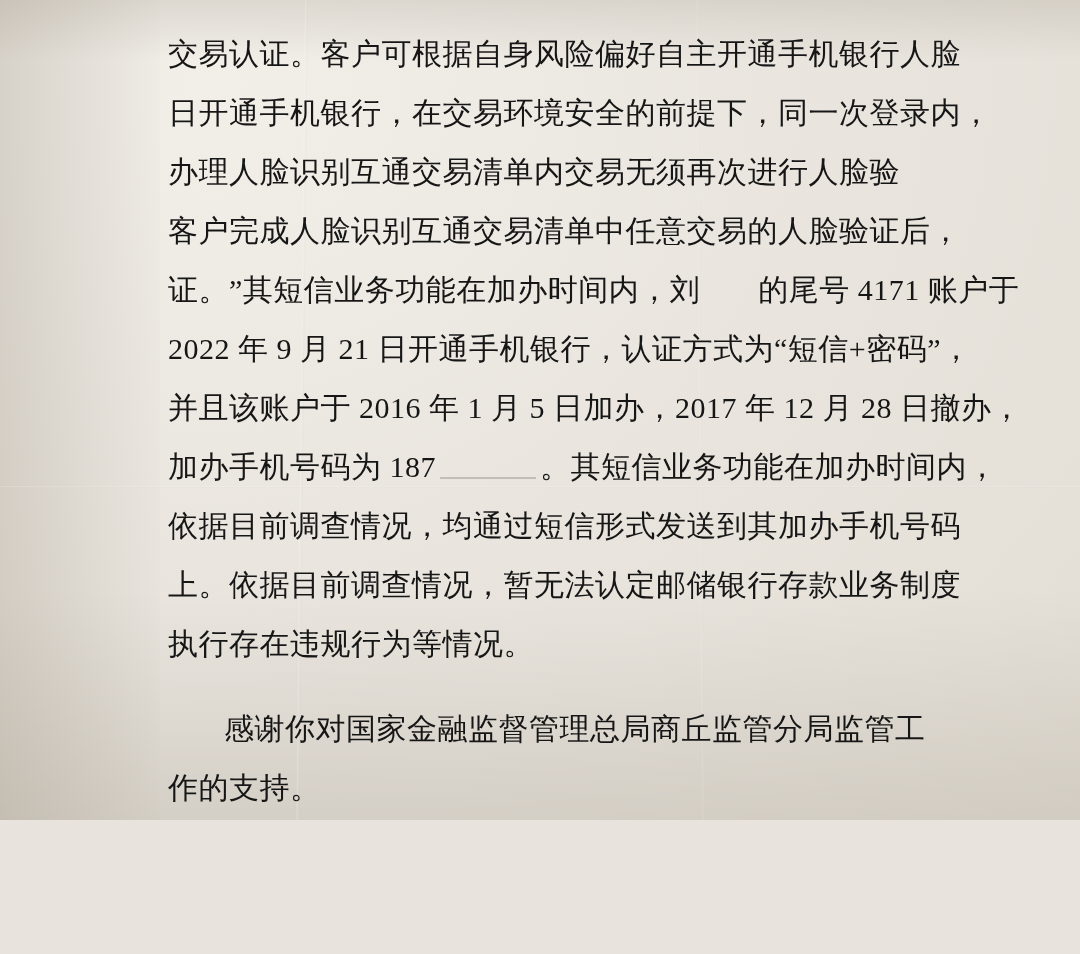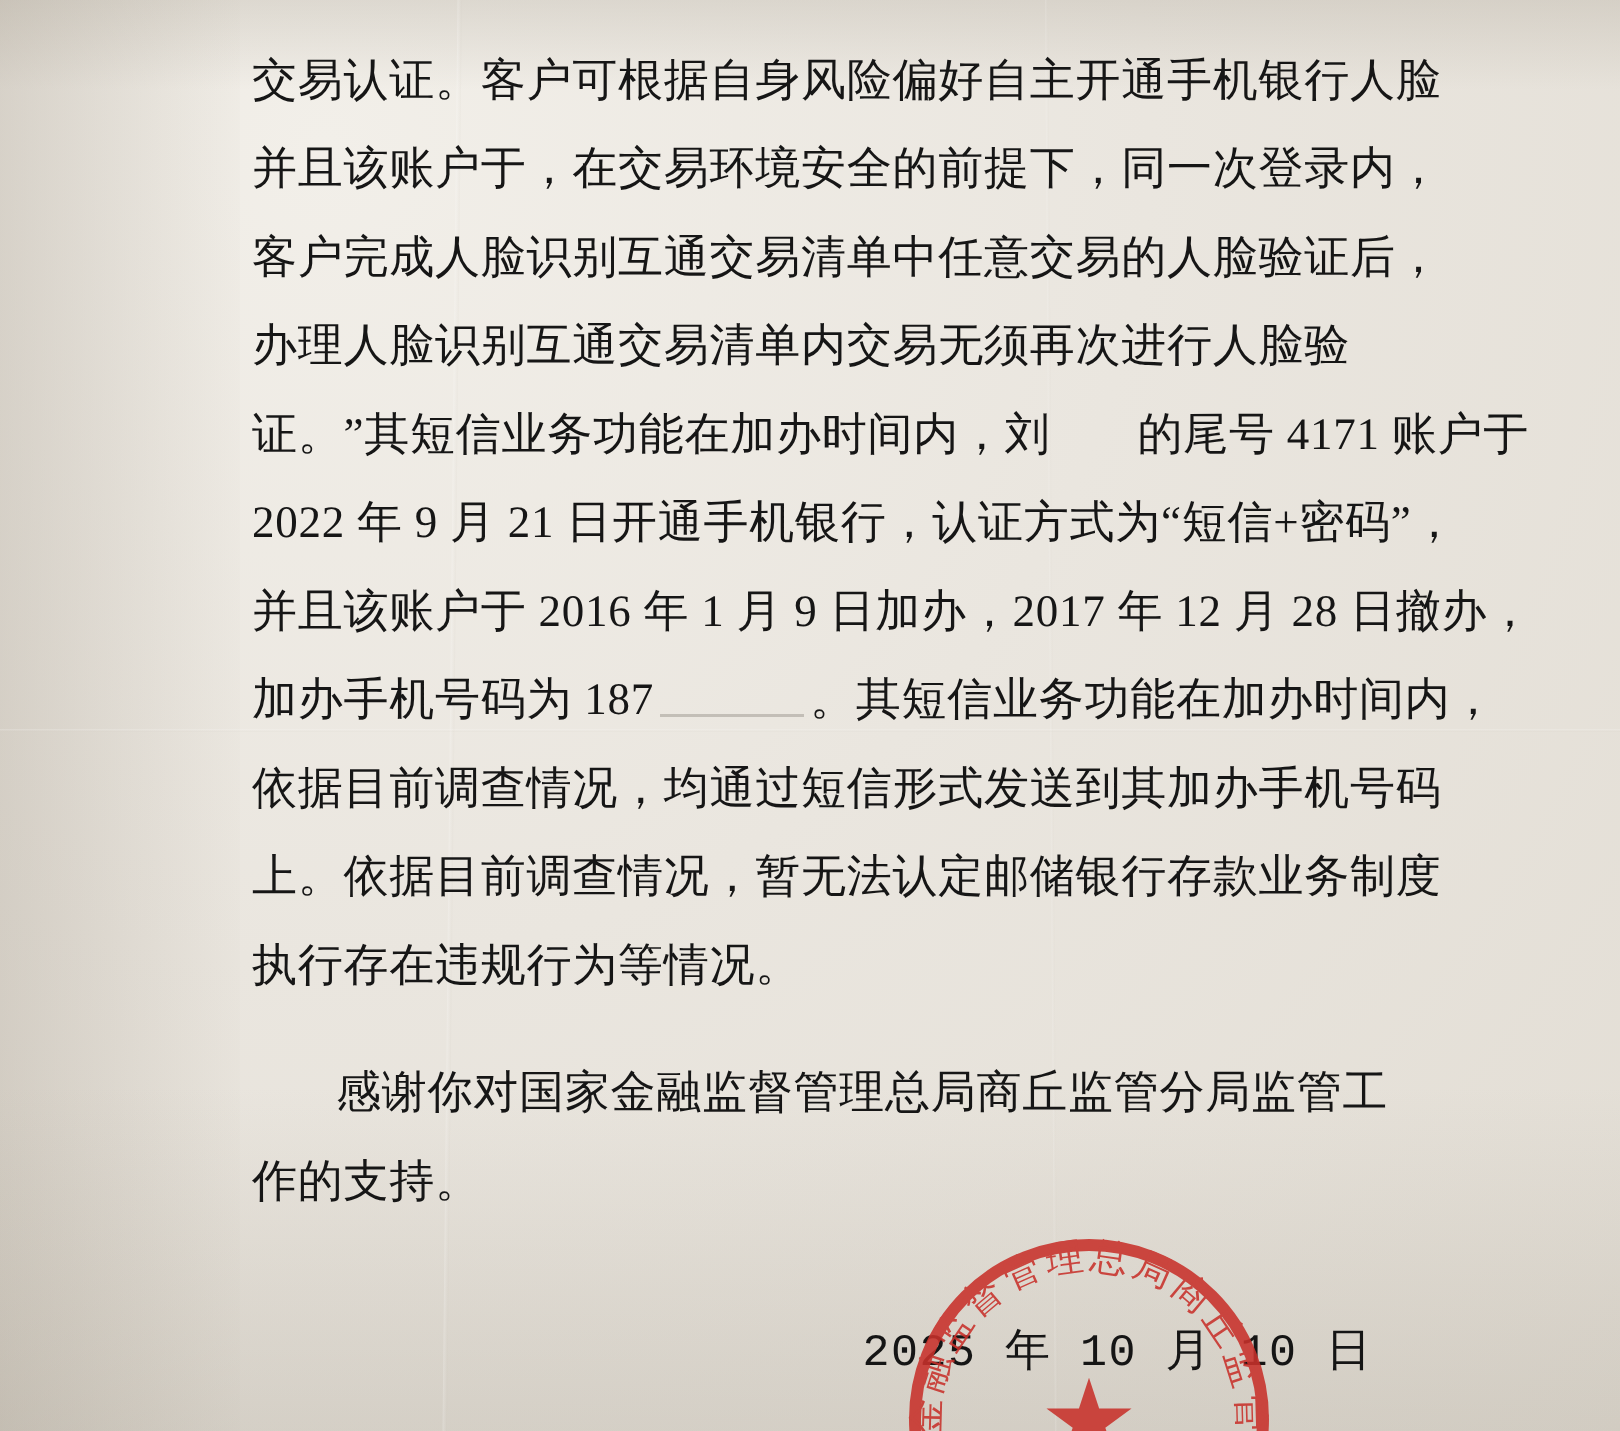--- a/index.html
+++ b/index.html
@@ -9,21 +9,21 @@
   body {
     width: 1080px;
     height: 954px;
     overflow: hidden;
     background: #e8e4dd;
     font-family: "Liberation Serif", serif;
   }
   #page {
     position: relative;
     width: 1080px;
-    height: 954px;
+    height: 820px;
     overflow: hidden;
     background:
       radial-gradient(ellipse at 20% 10%, #f2efe9 0%, #eae6df 45%, #e2ddd4 100%);
   }
   
   .paper-shade-left {
     position: absolute;
     left: 0; top: 0;
     width: 160px; height: 954px;
     background: linear-gradient(to right, rgba(160,150,135,0.30), rgba(200,192,178,0.05));
@@ -111,28 +111,28 @@
   <div class="paper-shade-top"></div>
   <div class="paper-shade-left"></div>
   <div class="paper-shade-bottom"></div>
   <div class="crease crease-1"></div>
   <div class="crease crease-2"></div>
   <div class="crease crease-h"></div>
 
   <div class="doc-body">
 
     <div class="para-line">交易认证。客户可根据自身风险偏好自主开通手机银行人脸</div>
-    <div class="para-line">并且该账户于，在交易环境安全的前提下，同一次登录内，</div>
+    <div class="para-line">日开通手机银行，在交易环境安全的前提下，同一次登录内，</div>
+    <div class="para-line">办理人脸识别互通交易清单内交易无须再次进行人脸验</div>
     <div class="para-line">客户完成人脸识别互通交易清单中任意交易的人脸验证后，</div>
-    <div class="para-line">办理人脸识别互通交易清单内交易无须再次进行人脸验</div>
 
     <div class="para-line"><span>证。”其短信业务功能在加办时间内，刘</span><span class="redaction short"></span><span>的尾号 4171 账户于</span></div>
 
     <div class="para-line">2022 年 9 月 21 日开通手机银行，认证方式为“短信+密码”，</div>
-    <div class="para-line">并且该账户于 2016 年 1 月 9 日加办，2017 年 12 月 28 日撤办，</div>
+    <div class="para-line">并且该账户于 2016 年 1 月 5 日加办，2017 年 12 月 28 日撤办，</div>
 
     <div class="para-line"><span>加办手机号码为 187</span><span class="redaction phone"></span><span>。其短信业务功能在加办时间内，</span></div>
 
     <div class="para-line">依据目前调查情况，均通过短信形式发送到其加办手机号码</div>
     <div class="para-line">上。依据目前调查情况，暂无法认定邮储银行存款业务制度</div>
     <div class="para-line">执行存在违规行为等情况。</div>
 
     <div class="gap-block"></div>
 
     <div class="para-line indent">感谢你对国家金融监督管理总局商丘监管分局监管工</div>

